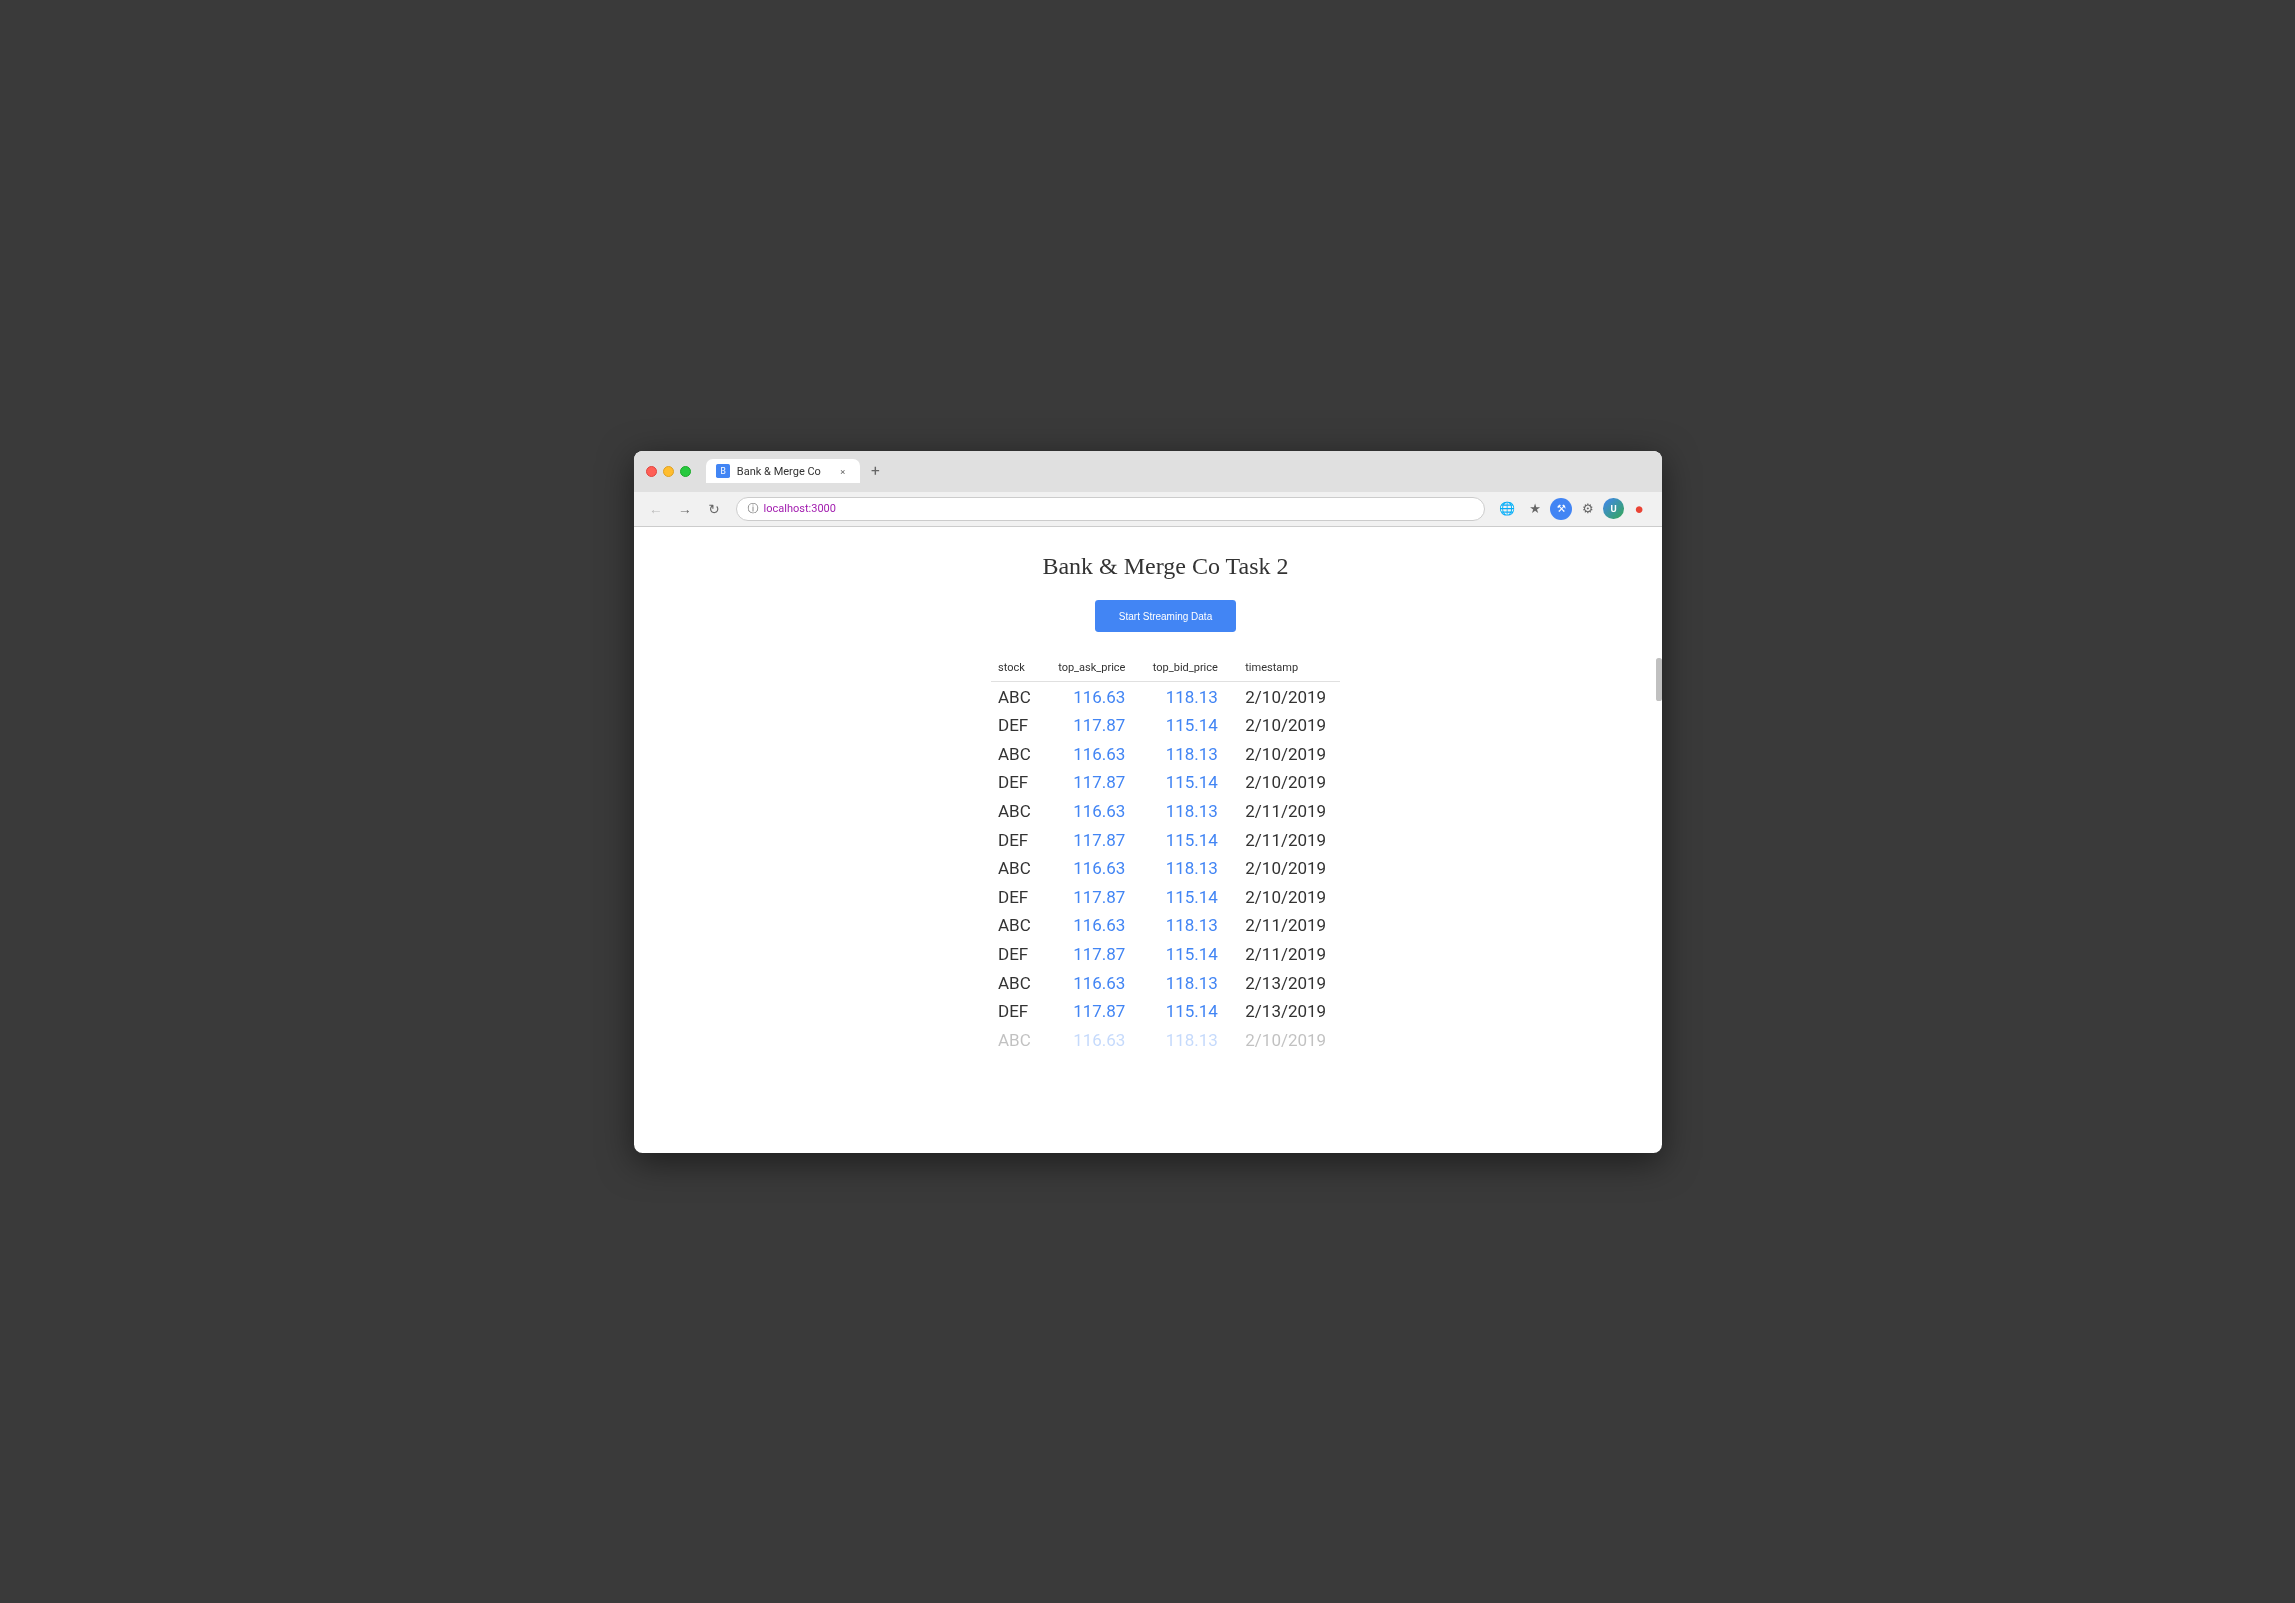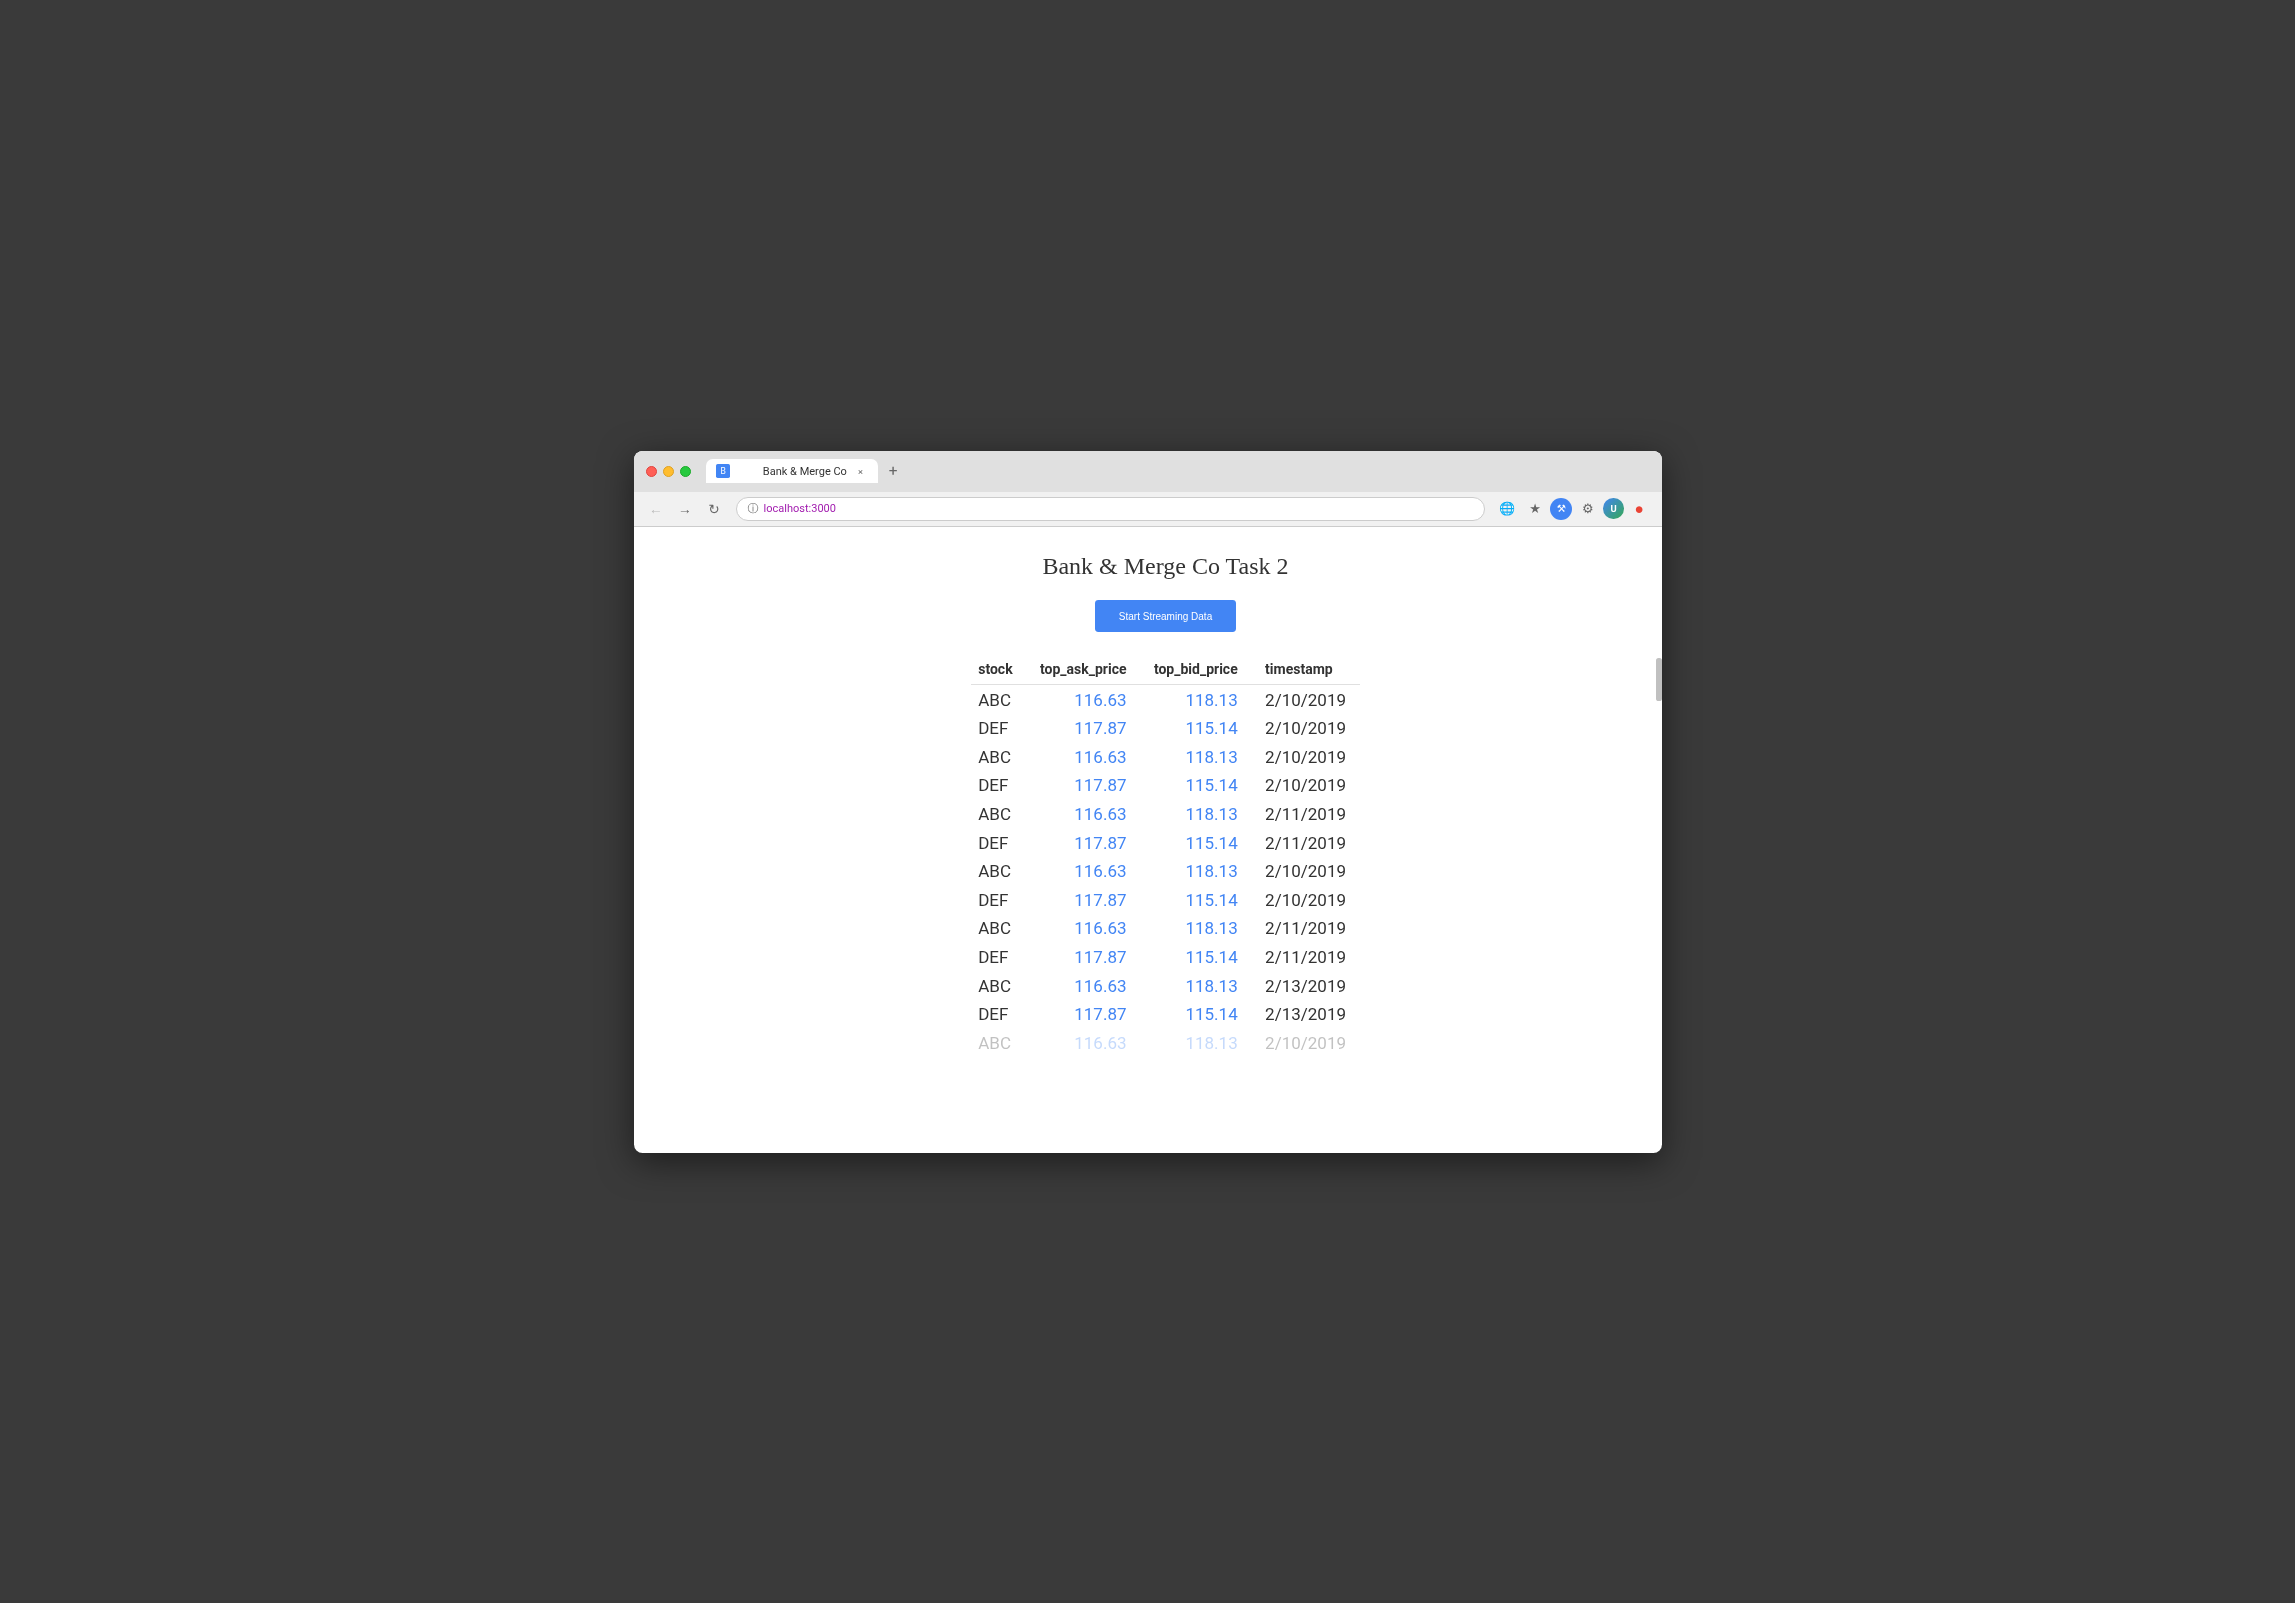--- a/index.html
+++ b/index.html
@@ -86,21 +86,20 @@
       justify-content: center;
       font-size: 8.6px;
       color: white;
     }
 
     .tab-title {
       flex: 1;
       white-space: nowrap;
       overflow: hidden;
       text-overflow: ellipsis;
-      margin-left: 26px;
     }
 
     .tab-close {
       width: 13.7px;
       height: 13.7px;
       border-radius: 50%;
       display: flex;
       align-items: center;
       justify-content: center;
       font-size: 9.4px;
@@ -251,22 +250,22 @@
       justify-content: center;
       position: relative;
     }
 
     .data-table {
       border-collapse: collapse;
       min-width: 343px;
     }
 
     .data-table th {
-      font-size: 14px;
-      font-weight: 700;
+      font-size: 11px;
+      font-weight: 400;
       color: #333;
       text-align: left;
       padding: 3.4px 13.7px 6.9px 13.7px;
       border-bottom: 0.9px solid #e0e0e0;
     }
 
     .data-table th:first-child {
       padding-left: 6.9px;
     }
 

